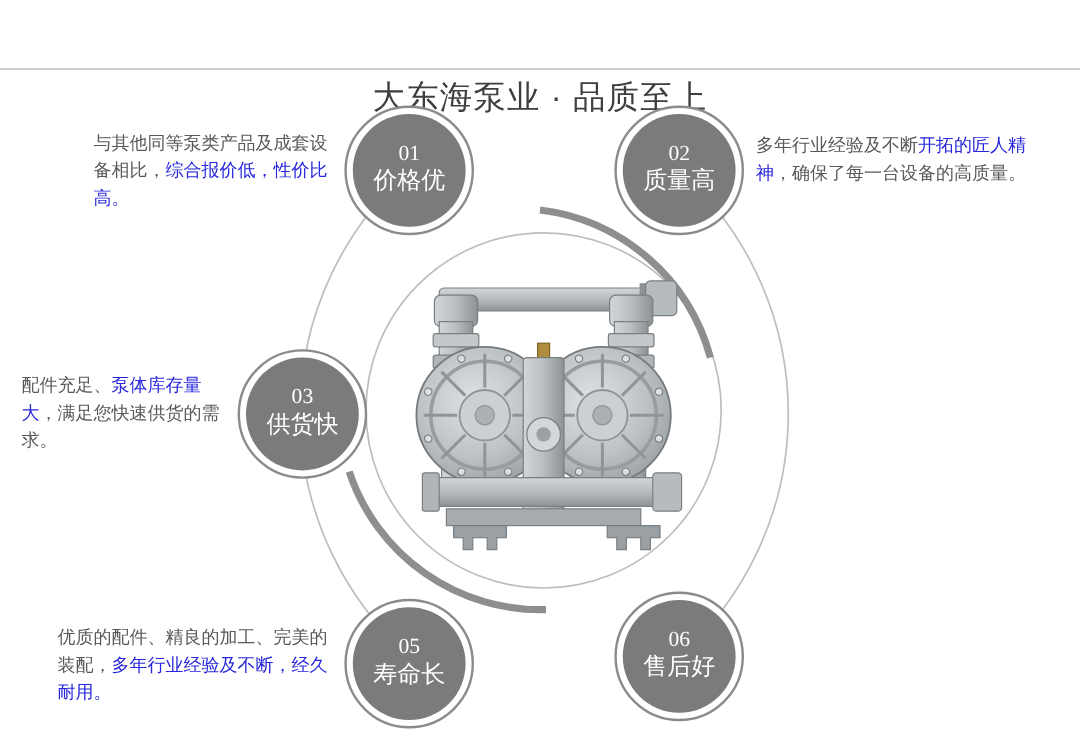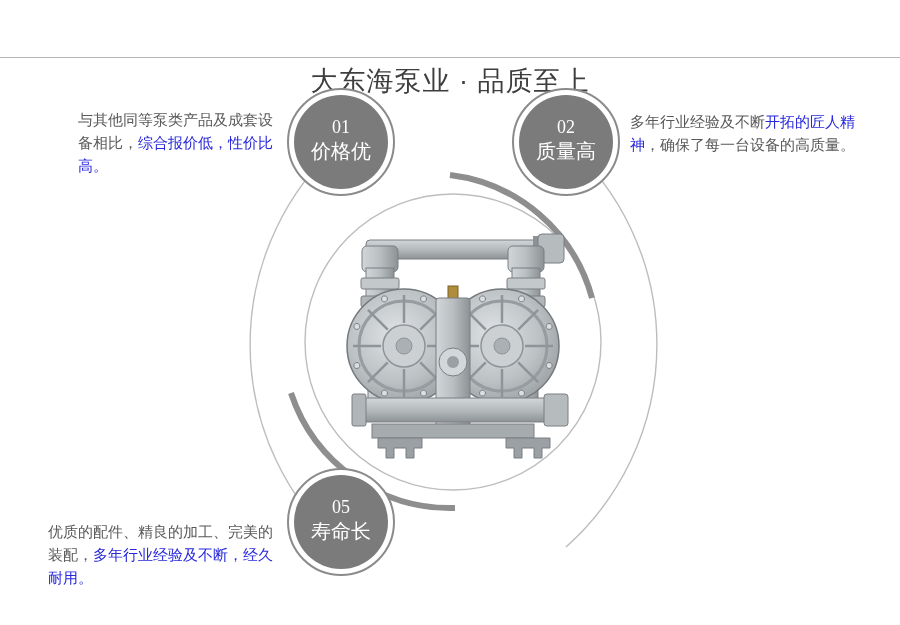--- a/index.html
+++ b/index.html
@@ -129,35 +129,50 @@
       <div class="badge-num">01</div>
       <div class="badge-label">价格优</div>
     </div>
   </div>
   <div class="badge" style="left:512px;top:88px">
     <div class="badge-disc">
       <div class="badge-num">02</div>
       <div class="badge-label">质量高</div>
     </div>
   </div>
-  <div class="badge" style="left:287px;top:468px">
+  <div class="badge" style="left:198px;top:291px">
+    <div class="badge-disc">
+      <div class="badge-num">03</div>
+      <div class="badge-label">供货快</div>
+    </div>
+  </div>
+  <div class="badge" style="left:287px;top:499px">
     <div class="badge-disc">
       <div class="badge-num">05</div>
       <div class="badge-label">寿命长</div>
+    </div>
+  </div>
+  <div class="badge" style="left:512px;top:493px">
+    <div class="badge-disc">
+      <div class="badge-num">06</div>
+      <div class="badge-label">售后好</div>
     </div>
   </div>
 
   <div class="note" style="left:78px;top:108px;width:204px">
     <span>与其他同等泵类产品及成套设备相比，</span><span class="hl">综合报价低，性价比高。</span>
   </div>
 
   <div class="note" style="left:630px;top:110px;width:236px">
     <span>多年行业经验及不断</span><span class="hl">开拓的匠人精神</span><span>，确保了每一台设备的高质量。</span>
   </div>
 
+  <div class="note" style="left:18px;top:310px;width:172px">
+    <span>配件充足、</span><span class="hl">泵体库存量大</span><span>，满足您快速供货的需求。</span>
+  </div>
 
 
   <div class="note" style="left:48px;top:520px;width:238px">
     <span>优质的配件、精良的加工、完美的装配，</span><span class="hl">多年行业经验及不断，经久耐用。</span>
   </div>
 
 
 </div>
 
 </body></html>

